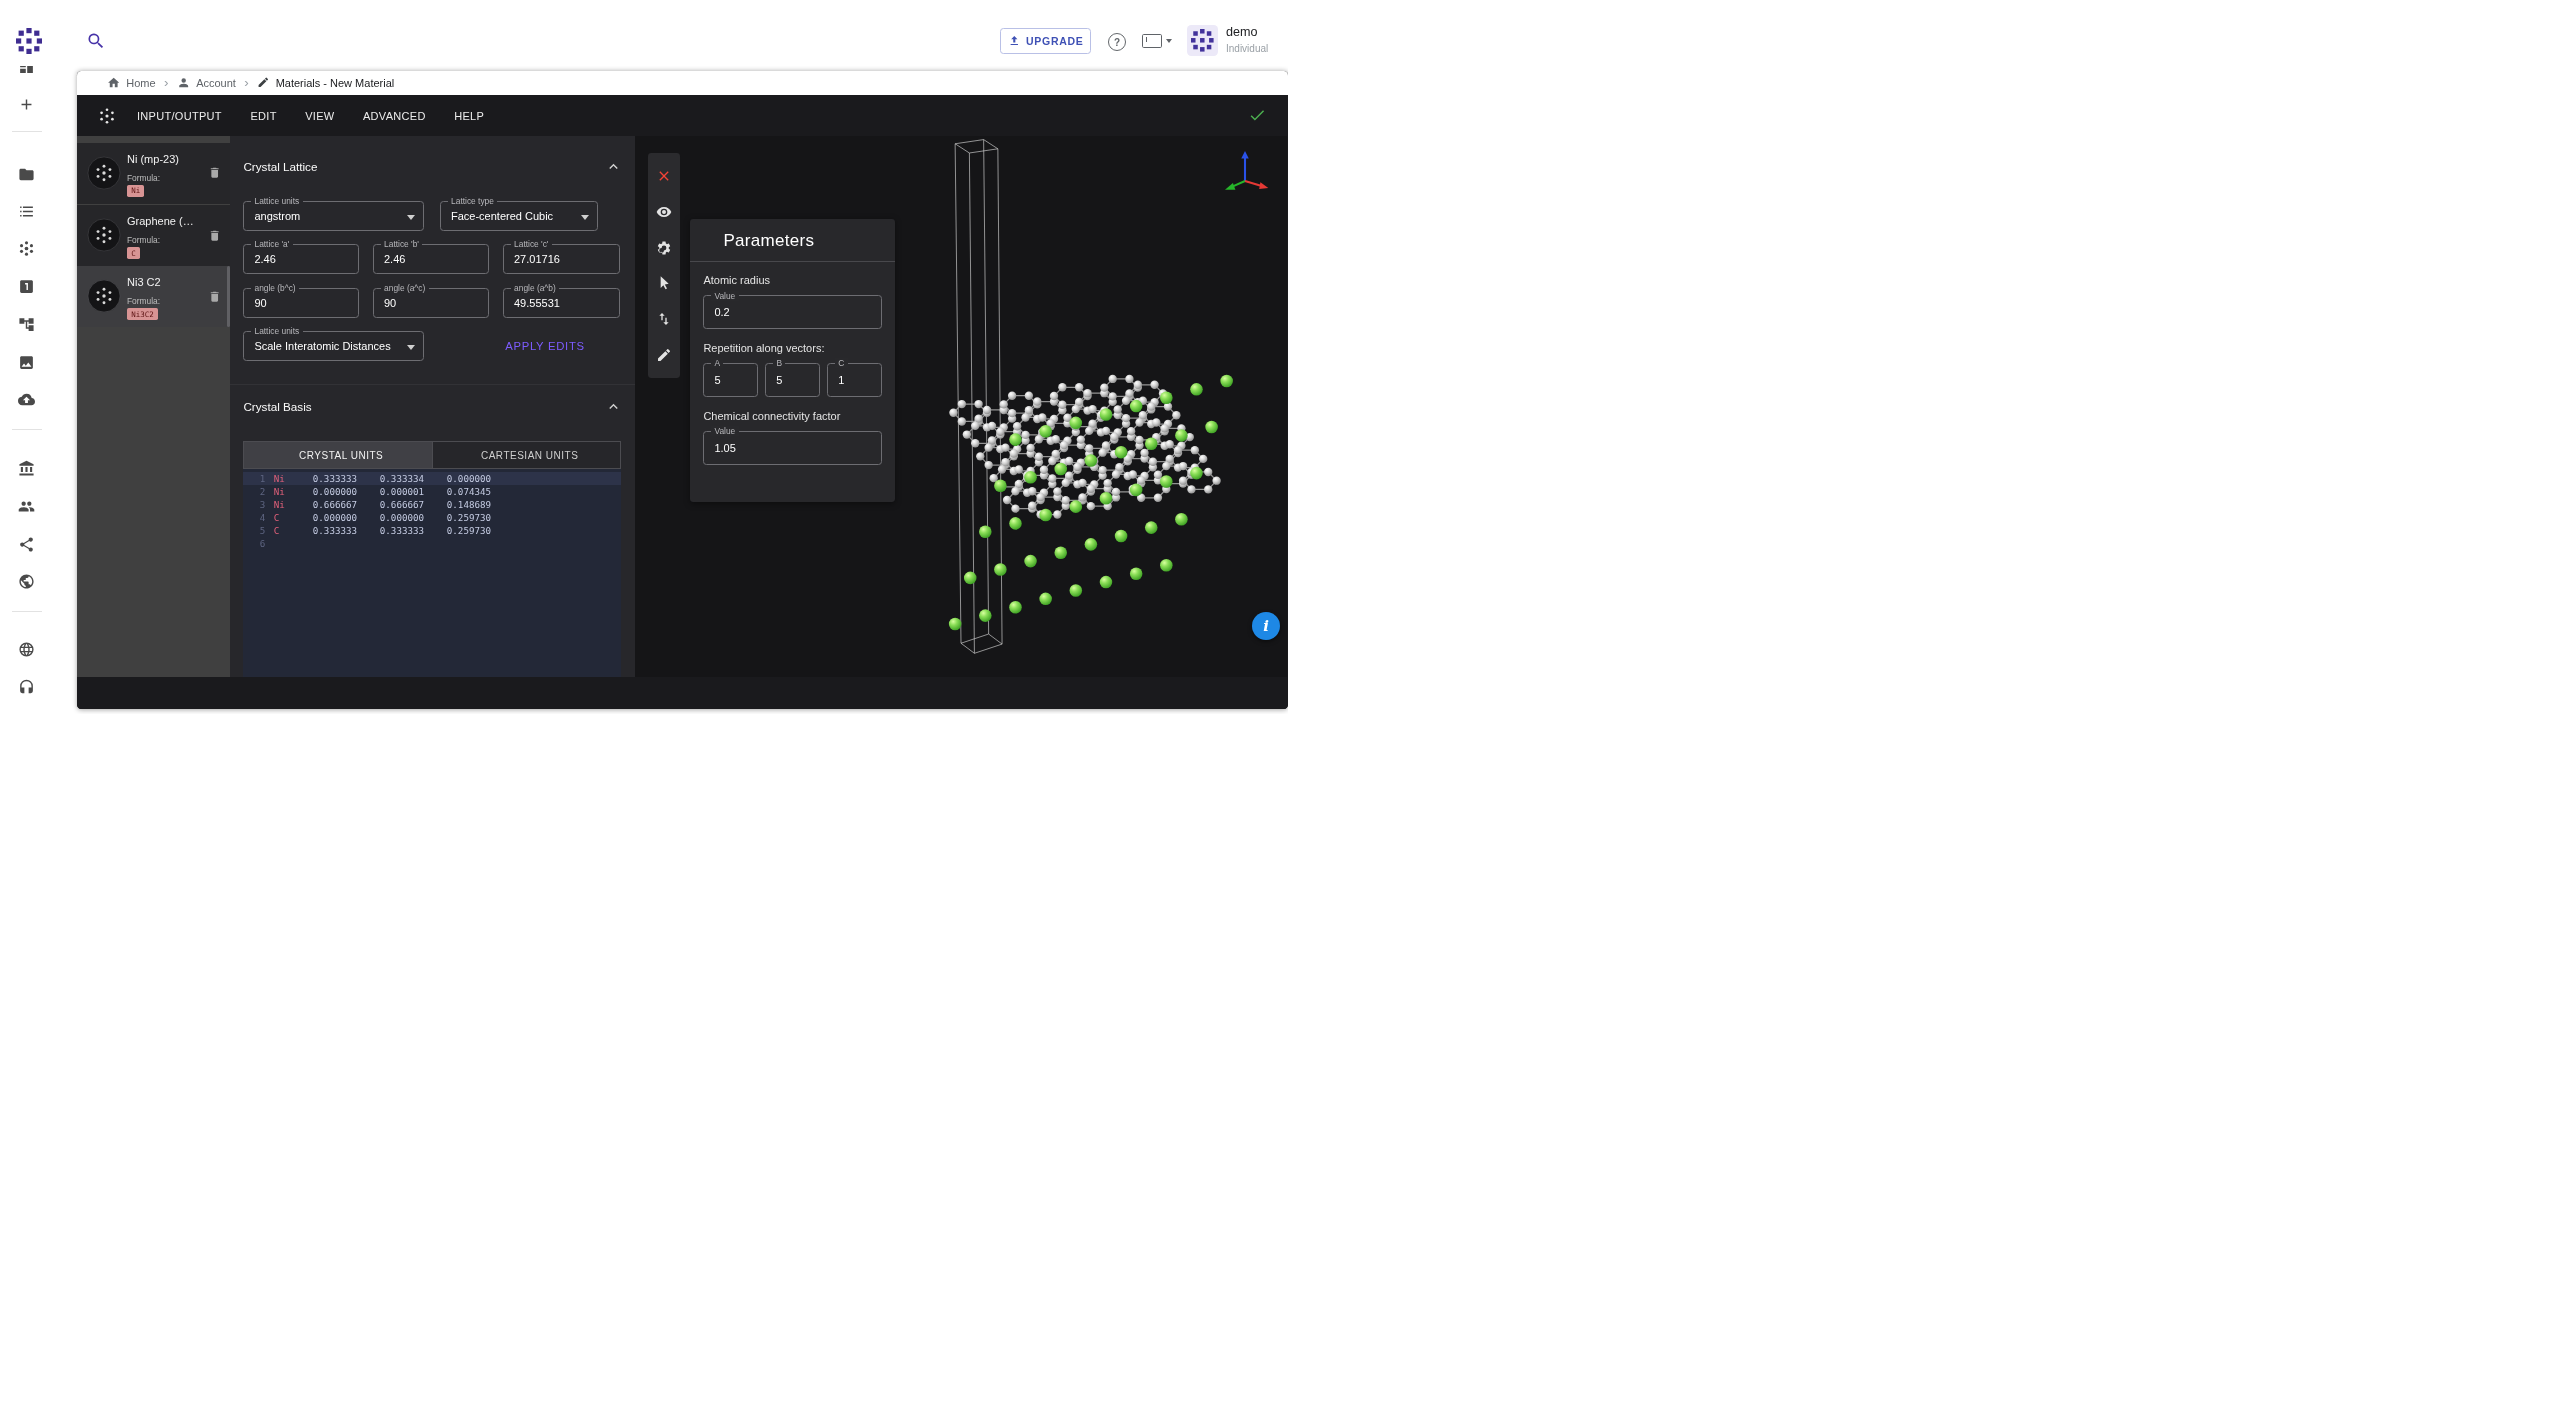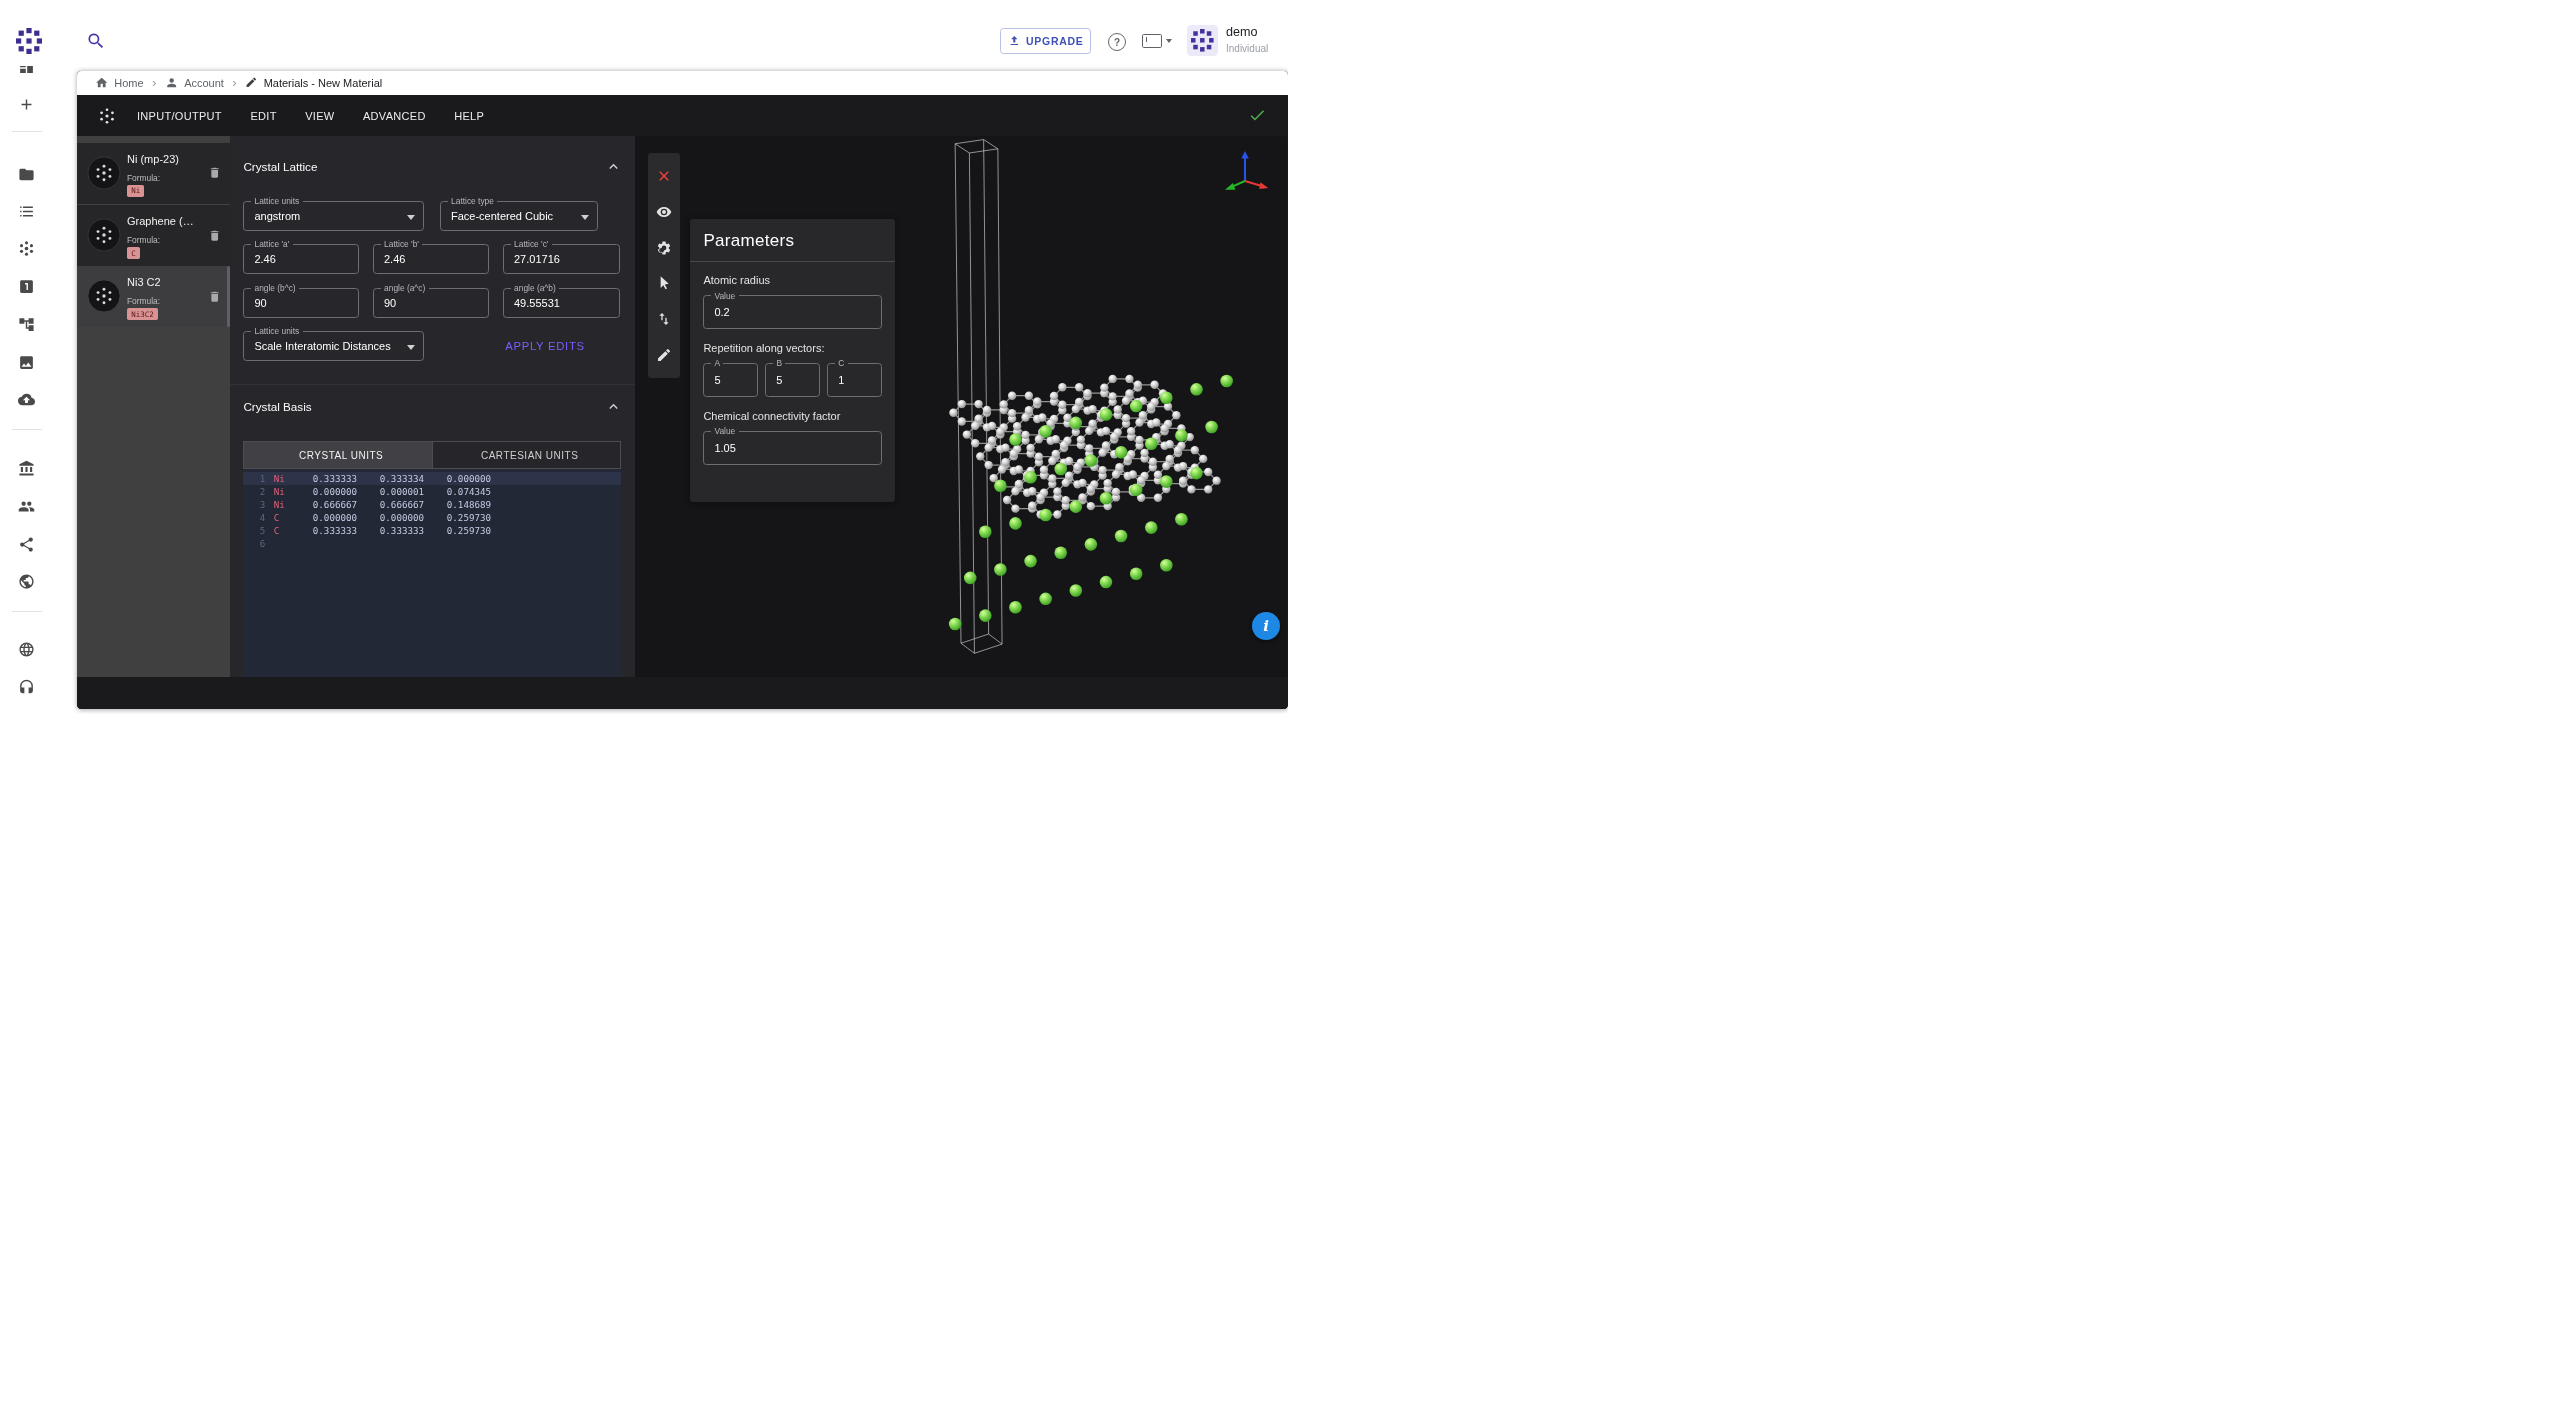--- a/index.html
+++ b/index.html
@@ -21,21 +21,21 @@
   .uinfo{position:absolute;left:1226px;top:8.4px;line-height:1.4;}
   .uname{font-size:12.6px;color:#202124;}
   .uplan{font-size:10px;color:#9aa0a6;}
   
   .sidebar{position:absolute;left:0;top:50px;width:54px;height:663px;background:#fff;z-index:4;}
   .sideicon{position:absolute;left:18.4px;width:17px;height:17px;cursor:pointer;}
   .sidediv{position:absolute;left:11.7px;width:30px;height:0;border-top:0.8px solid #e2e2e2;}
   
   .content{position:absolute;left:77px;top:71px;width:1211px;height:638px;border-radius:4.2px;overflow:hidden;
     box-shadow:0 0.8px 5px rgba(0,0,0,.35);background:#19191c;}
-  .crumbbar{position:absolute;left:0;top:0;right:0;height:23.5px;background:#fff;display:flex;align-items:center;padding-left:18px;gap:8.4px;}
+  .crumbbar{position:absolute;left:0;top:0;right:0;height:23.5px;background:#fff;display:flex;align-items:center;padding-left:30px;gap:8.4px;}
   .crumb{display:flex;align-items:center;gap:5.9px;font-size:11px;color:#5f6368;cursor:pointer;}
   .crumb.current{color:#202124;font-weight:500;cursor:default;}
   .crumbsep{color:#9aa0a6;font-size:13.4px;line-height:1;}
   .menubar{position:absolute;left:0;top:23.5px;right:0;height:42px;background:#1a1a1d;display:flex;align-items:center;}
   .menuicon{position:absolute;left:20px;top:11px;width:20px;height:20px;}
   .menunav{position:absolute;left:60px;display:flex;gap:28.5px;}
   .menuitem{color:#ededed;font-size:11px;font-weight:500;letter-spacing:0.3px;cursor:pointer;}
   .checkbtn{position:absolute;right:22px;top:11.7px;width:18.4px;height:18.4px;cursor:pointer;}
   
   .bodyrow{position:absolute;left:0;top:65px;right:0;height:541px;}
@@ -71,21 +71,21 @@
   .ln{width:22px;text-align:right;padding-right:8.4px;color:#5d6480;flex:none;}
   .elc{width:39px;color:#e0607a;flex:none;}
   .co{width:67px;color:#c4cbe2;flex:none;}
   
   .viewer{position:absolute;left:558px;top:0;width:652px;height:541px;background:#151517;overflow:hidden;}
   .vtoolbar{position:absolute;left:12.6px;top:17px;width:32px;height:225px;background:#2b2b2e;border-radius:3.4px;
     display:flex;flex-direction:column;align-items:center;justify-content:space-around;padding:5px 0;box-sizing:border-box;}
   .vtool{width:16px;height:16px;cursor:pointer;}
   .pcard{position:absolute;left:55px;top:83px;width:205px;height:283px;background:rgba(41,41,44,.95);border-radius:3.4px;
     box-shadow:0 1.7px 6.7px rgba(0,0,0,.4);padding:11.7px 13.4px;box-sizing:border-box;}
-  .ptitle{color:#fff;font-size:17px;font-weight:500;letter-spacing:0.3px;}
+  .ptitle{color:#fff;font-size:17px;font-weight:500;letter-spacing:0.3px;margin-left:20px;}
   .pdiv{border-top:0.8px solid #48484c;margin:10px -13.4px 0 -13.4px;}
   .plabel{color:#e4e4e4;font-size:11px;margin:12.6px 0 9.2px 0;}
   .pfield{position:relative;height:34px;border:0.8px solid #6d6d72;border-radius:3.4px;display:flex;align-items:center;padding:0 10px;box-sizing:border-box;cursor:text;}
   .prow{display:flex;gap:7.5px;}
   .prow .pfield{width:55px;}
   .axes{position:absolute;right:15px;top:10px;}
   .infobtn{position:absolute;right:6.7px;bottom:37px;width:28.5px;height:28.5px;border-radius:50%;background:#1e88e5;
     color:#fff;display:flex;align-items:center;justify-content:center;font-family:"DejaVu Serif",serif;font-style:italic;
     font-weight:700;font-size:15px;cursor:pointer;box-shadow:0 1.7px 4.2px rgba(0,0,0,.5);}
   .bottomstrip{position:absolute;left:0;top:606px;right:0;height:32px;background:#1a1a1d;}

